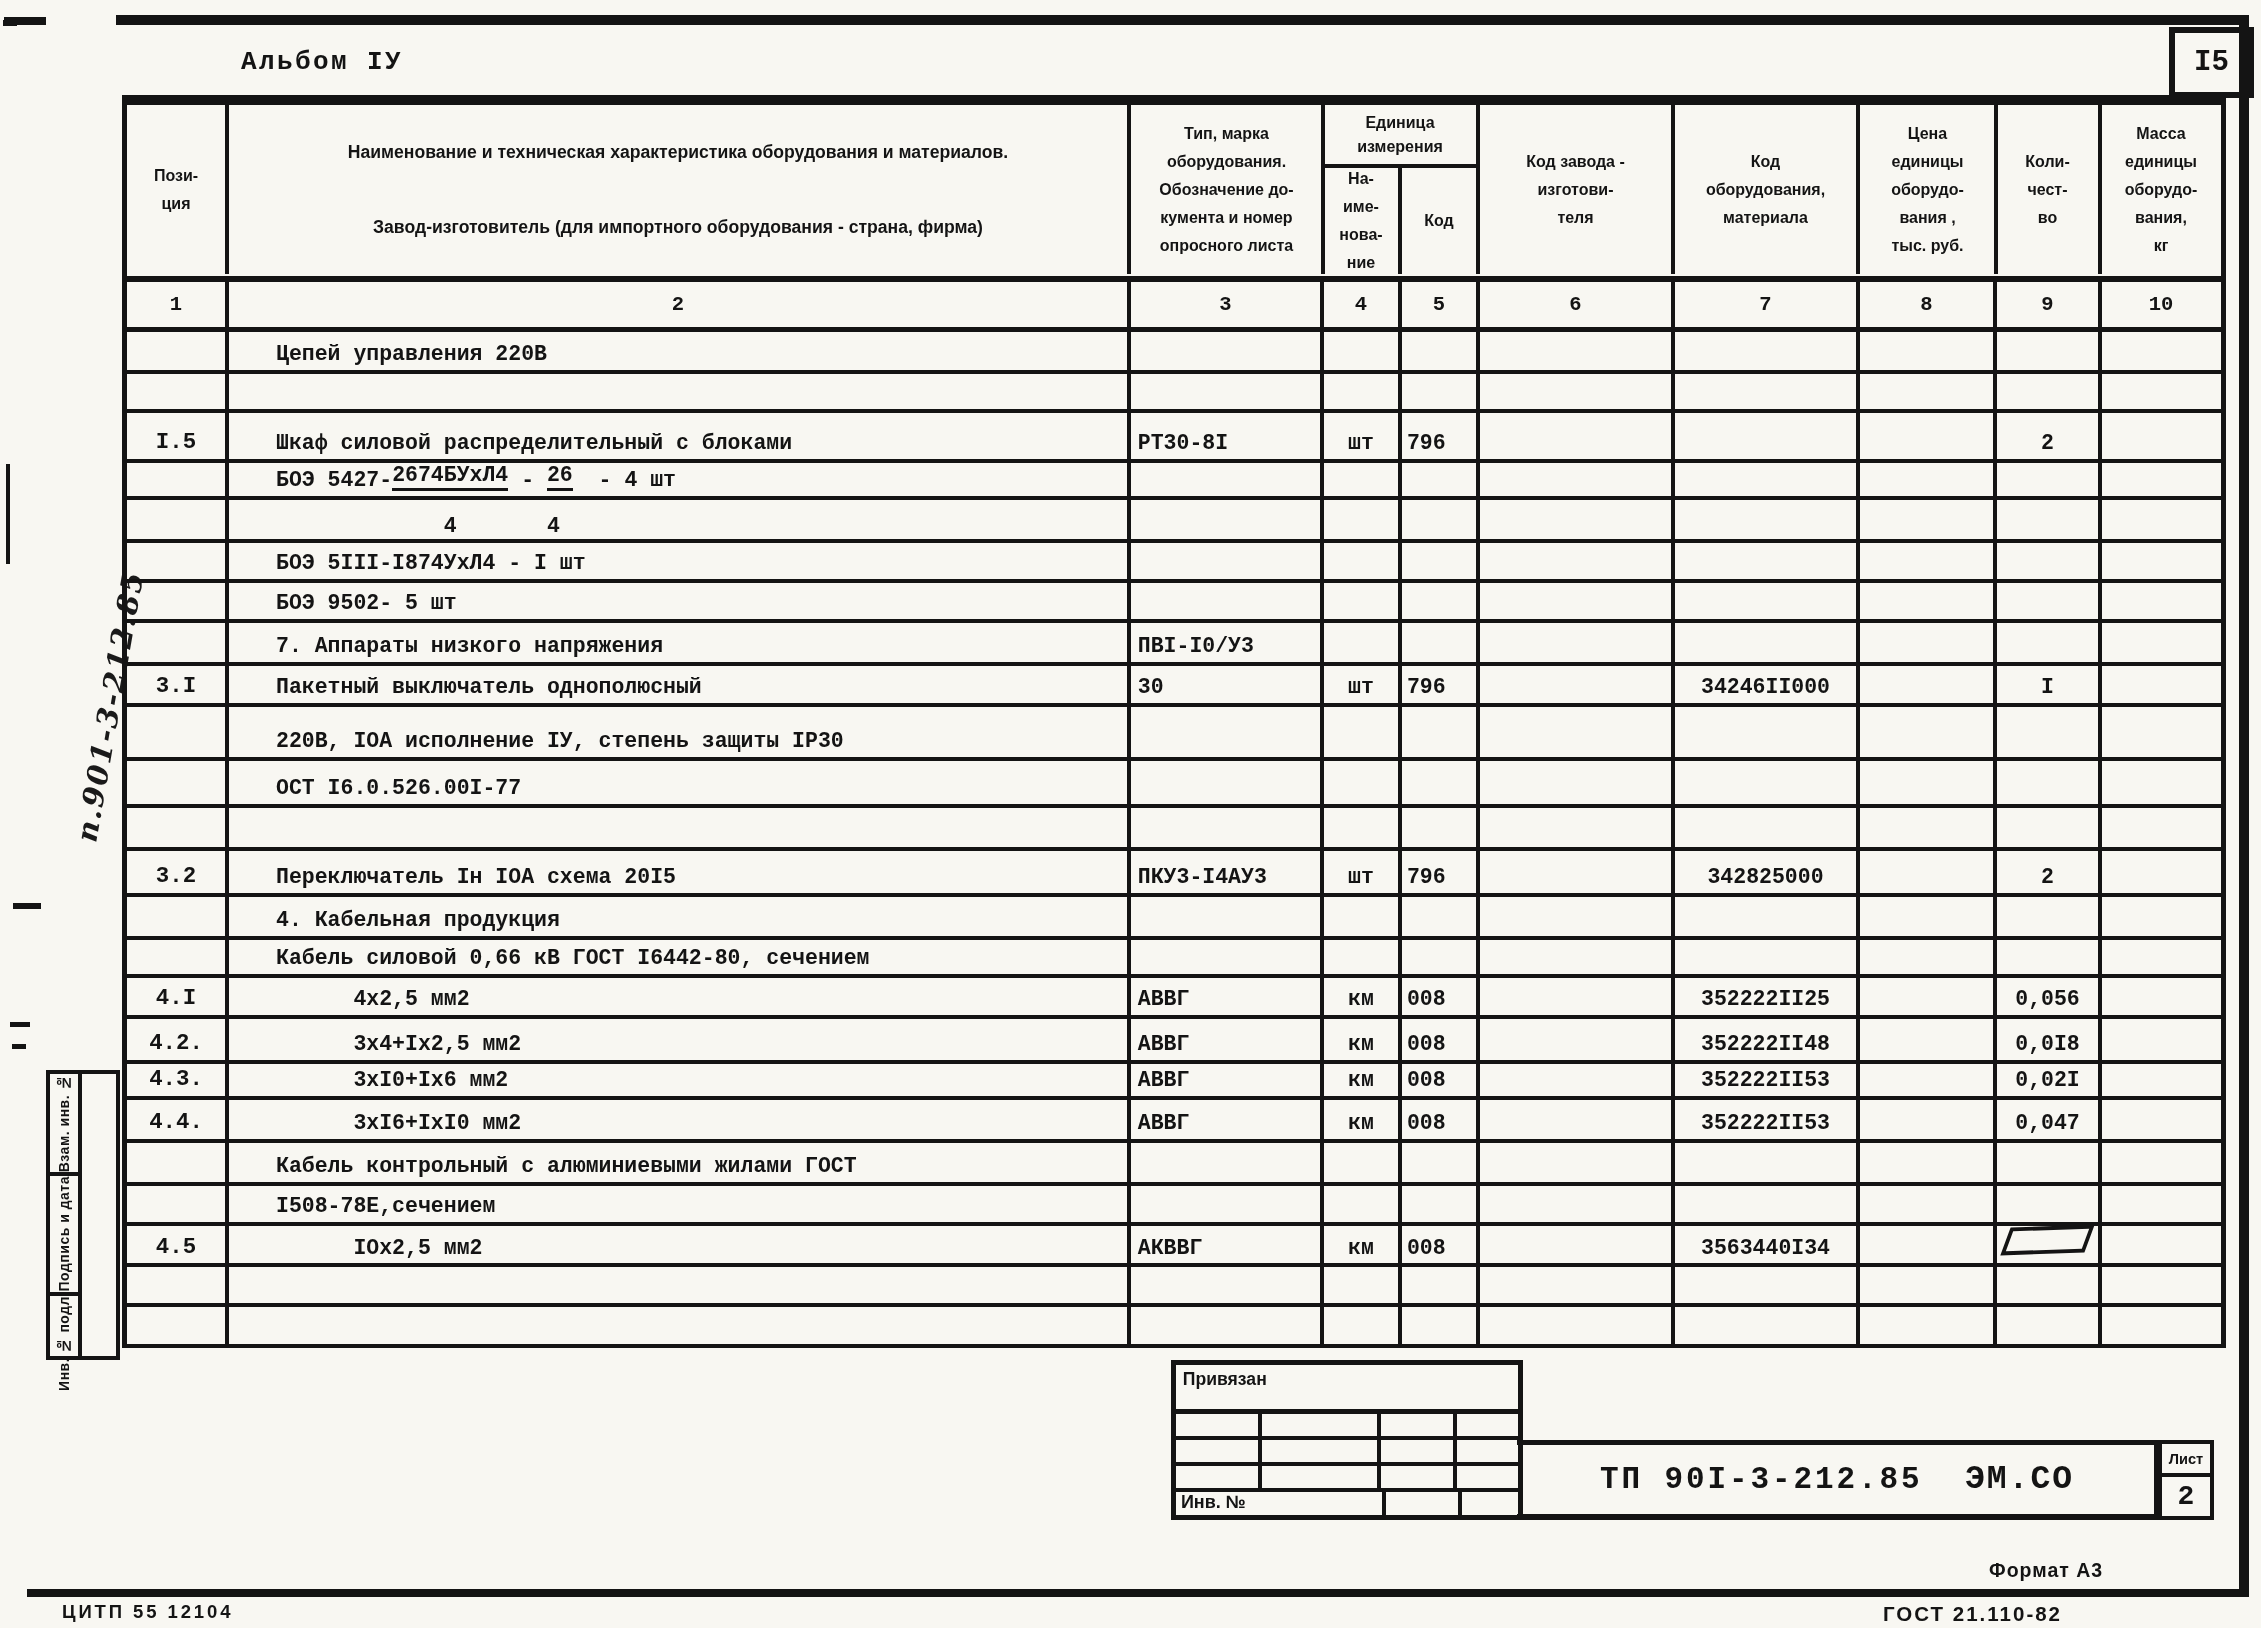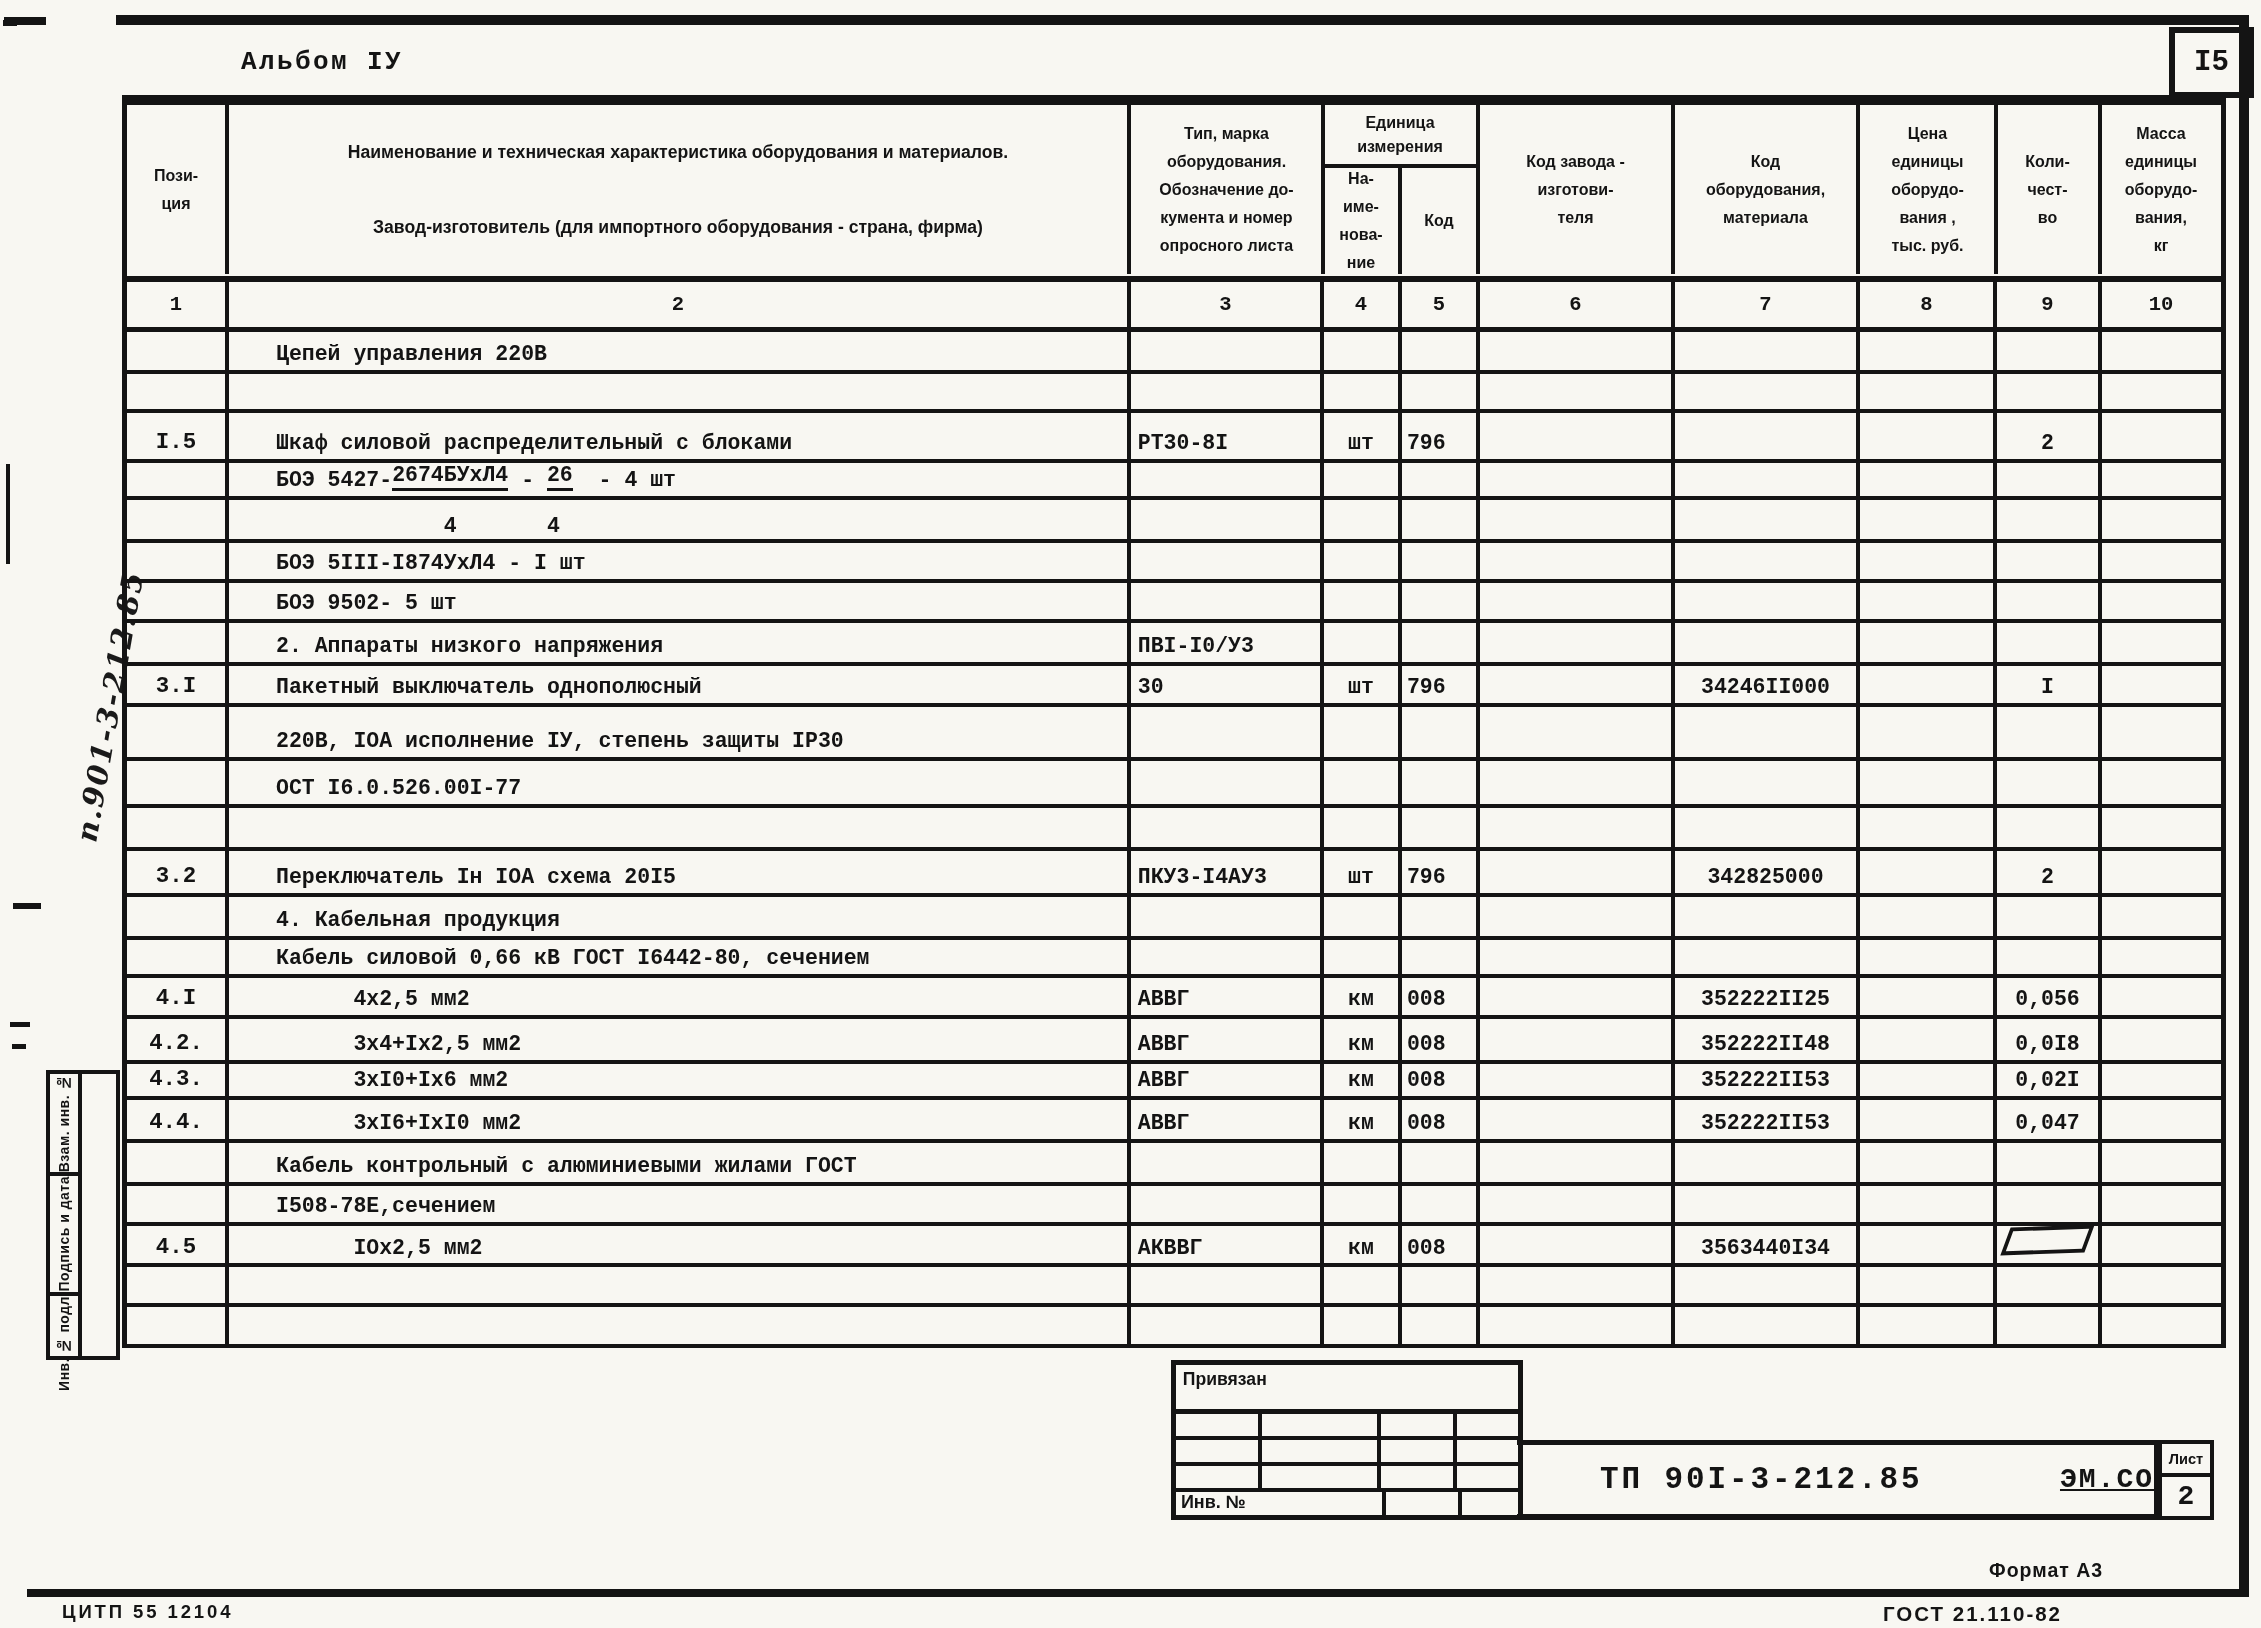--- a/index.html
+++ b/index.html
@@ -138,21 +138,21 @@
   .pb-c.merged{width:210px;display:flex;align-items:flex-end;padding:0 0 2px 4.9px;
     font-weight:bold;font-size:18px;}
   .docstrip{
     left:1517px;top:1440px;width:641px;height:80px;
     border-style:solid;border-color:#141414;
     border-width:5.9px 4.9px 6.8px 0;box-sizing:border-box;
     display:flex;align-items:center;
     font-family:"Liberation Mono", monospace;font-weight:bold;
   }
   .docnum{font-size:31px;letter-spacing:2.9px;margin-left:83px;}
-  .doccode{font-size:28px;letter-spacing:2px;margin-left:auto;text-decoration:underline;}
+  .doccode{font-size:33px;letter-spacing:2px;margin-left:auto;margin-right:80px;}
   .listbox{
     left:2158px;top:1440px;width:56px;height:80px;
     border:4.9px solid #141414;box-sizing:border-box;
     display:flex;flex-direction:column;
   }
   .listbox .lb1{
     height:33px;border-bottom:4.9px solid #141414;box-sizing:border-box;
     display:flex;align-items:center;justify-content:center;
     font-weight:bold;font-size:14.6px;
   }
@@ -329,21 +329,21 @@
         <div class="cell c4"></div>
         <div class="cell c5"></div>
         <div class="cell c6"></div>
         <div class="cell c7"></div>
         <div class="cell c8"></div>
         <div class="cell c9"></div>
         <div class="cell c10"></div>
       </div>
       <div class="trow" style="height: 43px;">
         <div class="cell c1"></div>
-        <div class="cell c2">2. Аппараты низкого напряжения</div>
+        <div class="cell c2">7. Аппараты низкого напряжения</div>
         <div class="cell c3">ПВI-I0/У3</div>
         <div class="cell c4"></div>
         <div class="cell c5"></div>
         <div class="cell c6"></div>
         <div class="cell c7"></div>
         <div class="cell c8"></div>
         <div class="cell c9"></div>
         <div class="cell c10"></div>
       </div>
       <div class="trow" style="height: 41px;">

